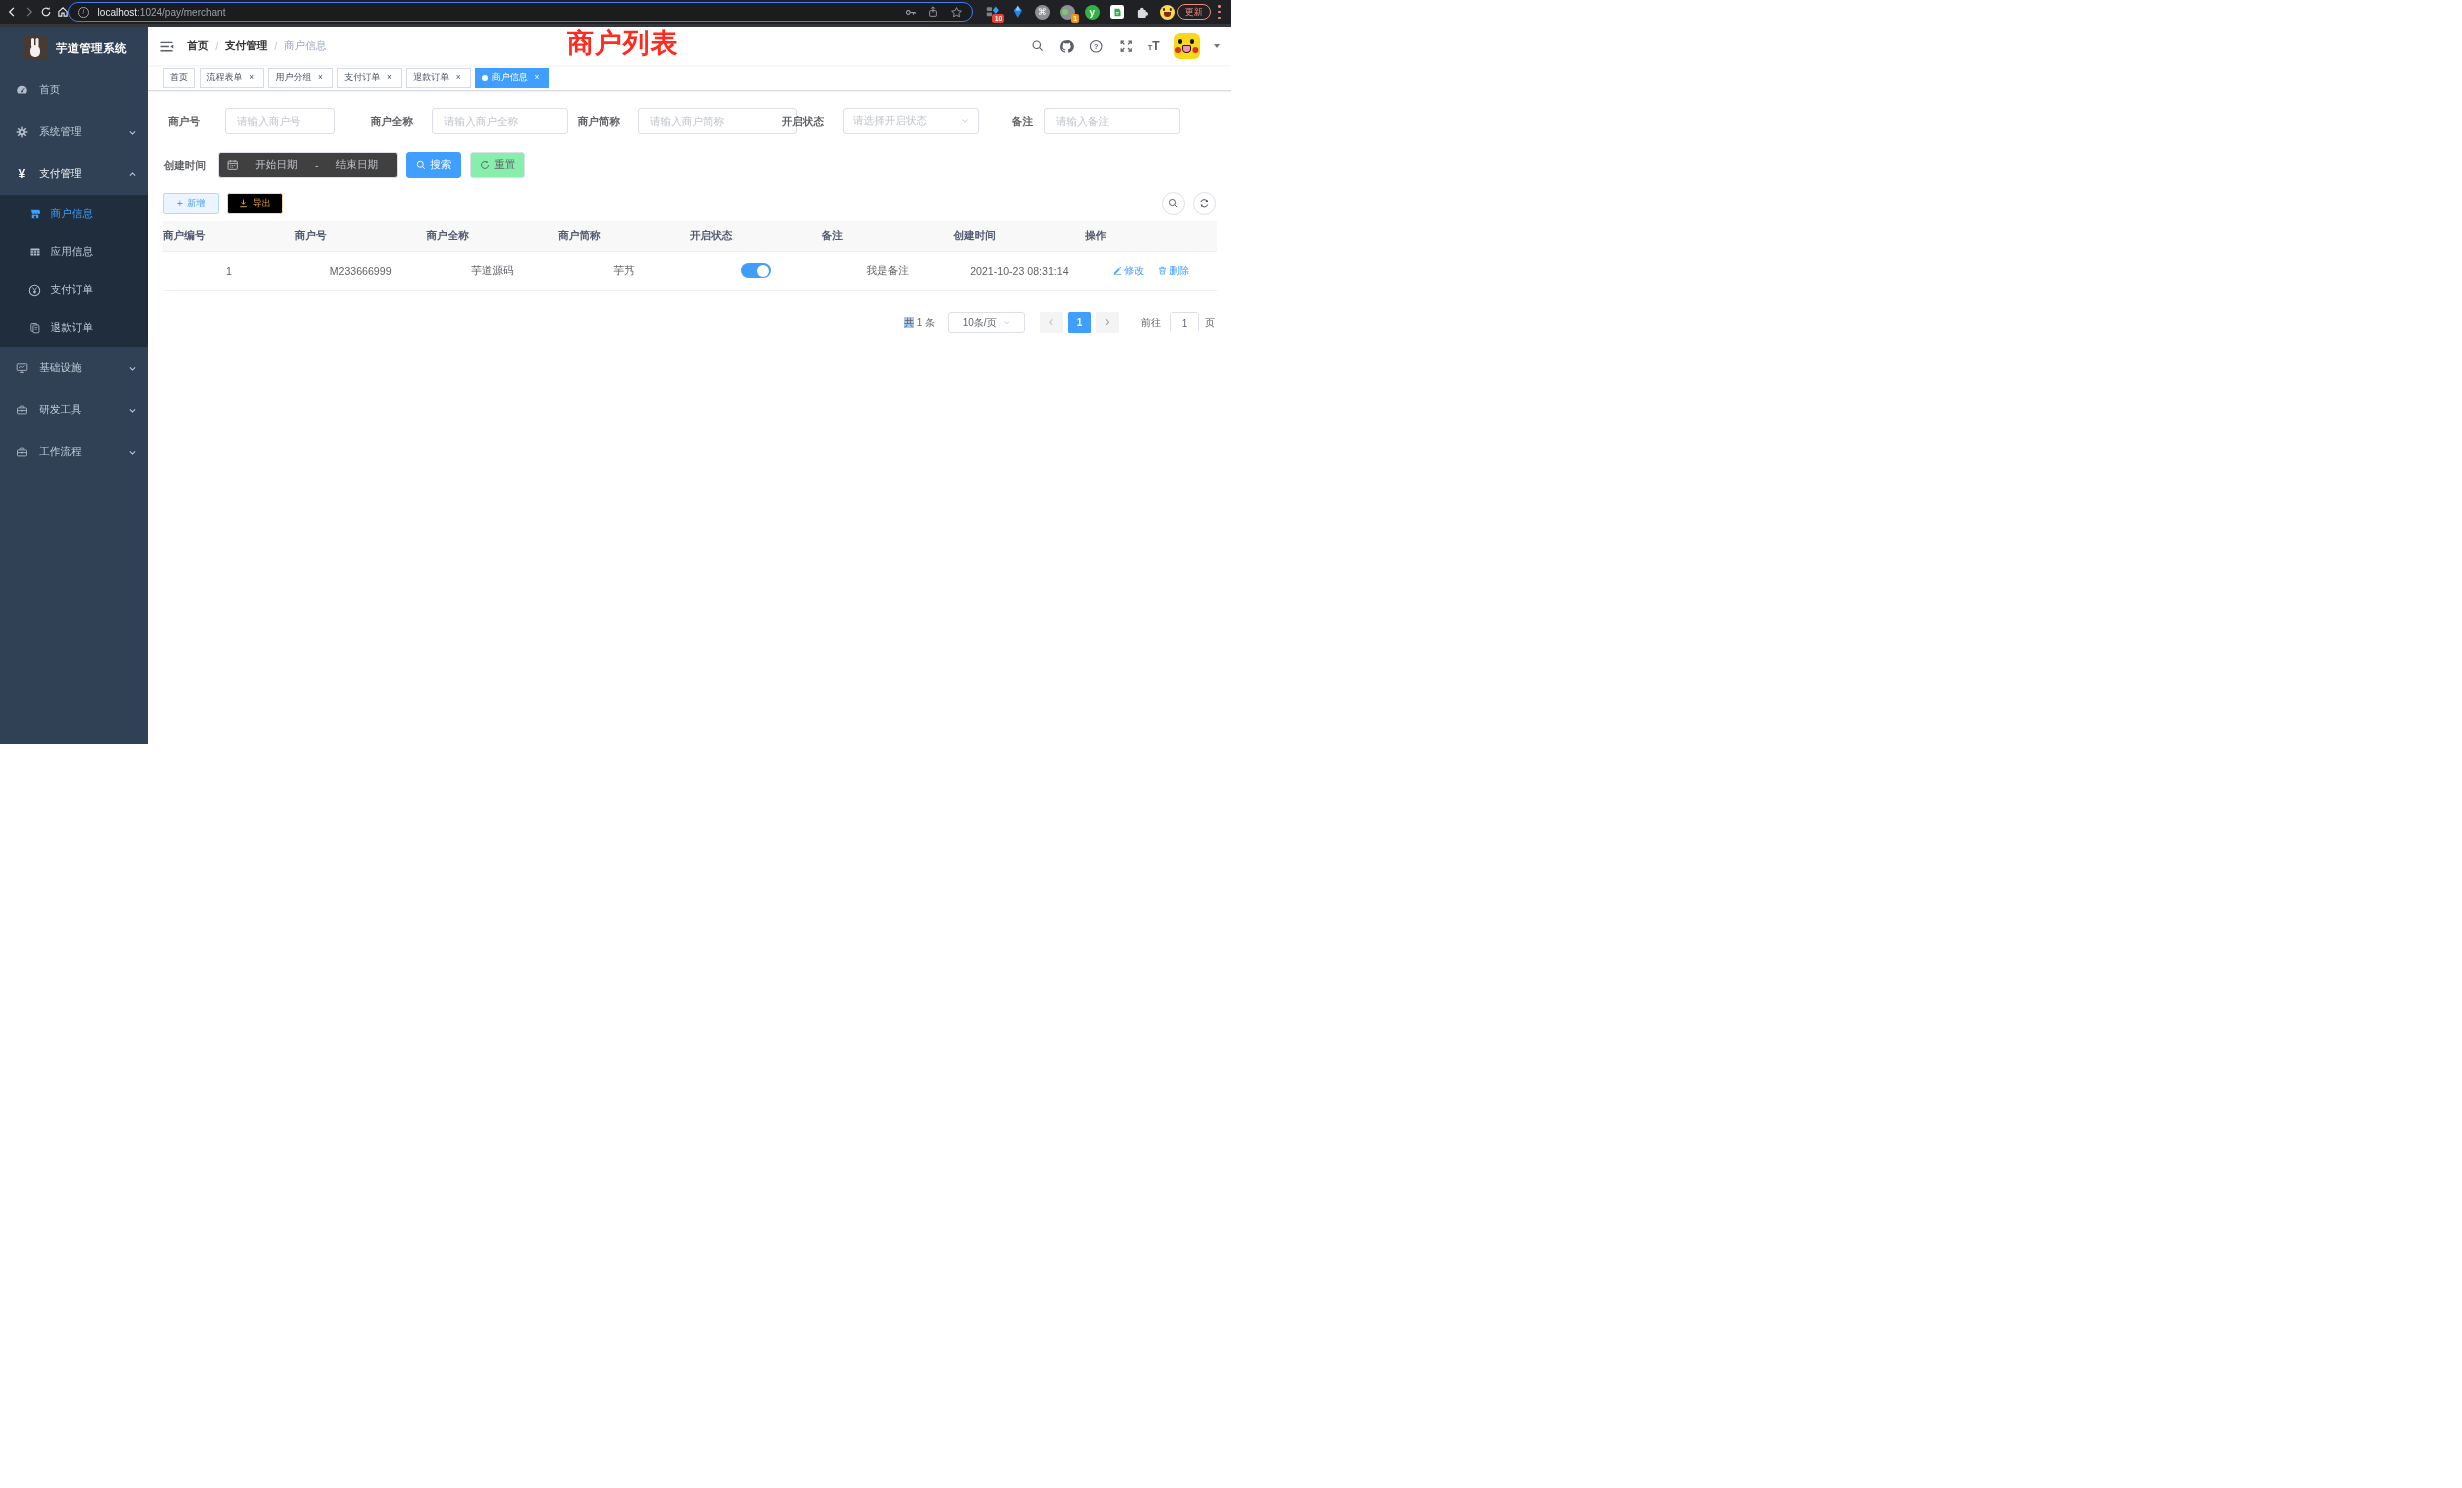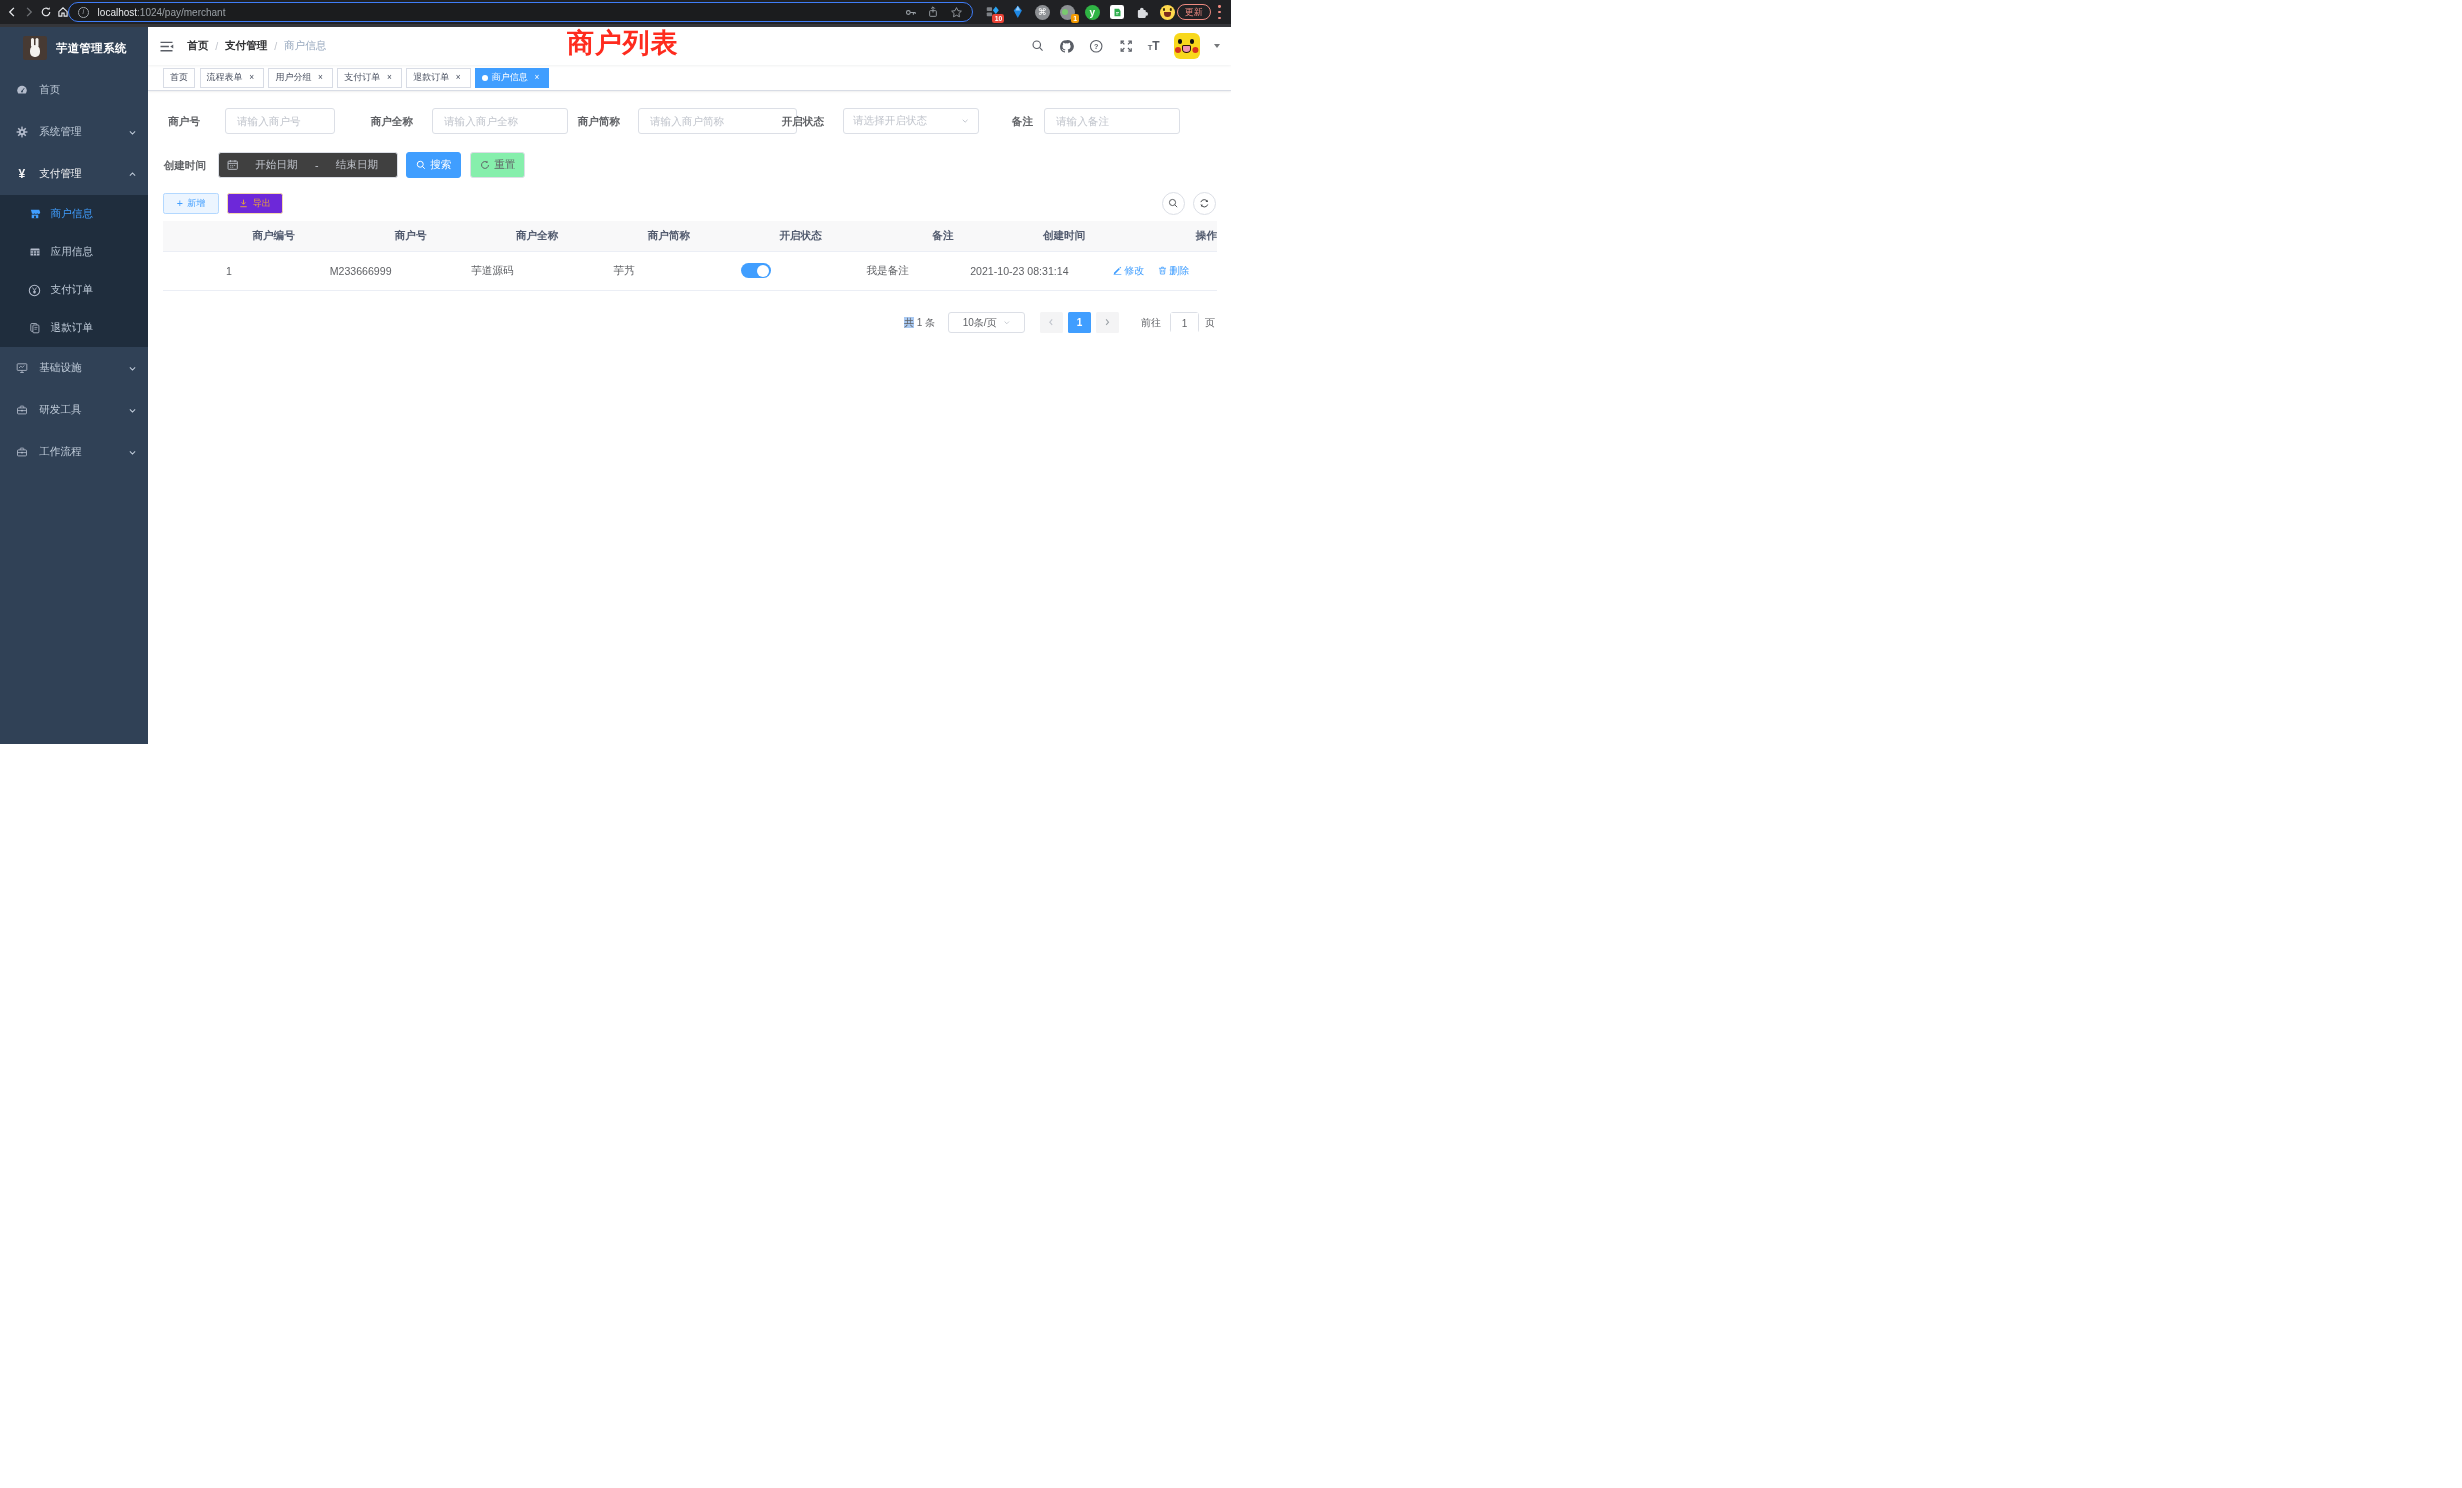--- a/index.html
+++ b/index.html
@@ -88,27 +88,27 @@
   .fselect .chev-s { margin-left:auto; color:#c0c4cc; display:flex; }
   .fselect .ph { color:#c0c4cc; font-size:10.6px; flex:1; }
   .date-range { position:absolute; height:26px; border:0.8px solid #dcdfe6; border-radius:3px; background:#404040; display:flex; align-items:center; padding:0 7.6px; gap:6px; }
   .date-range .dph { color:#c0c4cc; font-size:10.6px; text-align:center; flex:1; }
   .date-range .dsep { color:#c0c4cc; font-size:10.6px; }
   .btn { position:absolute; height:26px; border-radius:3px; font-size:10.6px; display:flex; align-items:center; justify-content:center; gap:4.5px; cursor:pointer; border:0.8px solid transparent; }
   .btn-primary { background:#409eff; color:#fff; border-color:#409eff; }
   .btn-plain { background:#86efac; color:#606266; border-color:#dcdfe6; }
   .btn-sm { height:21px; font-size:9px; border-radius:2.3px; }
   .btn-primary-plain { background:#ecf5ff; color:#409eff; border-color:#b3d8ff; }
-  .btn-warning-plain { background:#6d28d9; color:#e6a23c; border-color:#f5dab1; }
+  .btn-warning-plain { background:#000000; color:#e6a23c; border-color:#f5dab1; }
   .circle-btn { position:absolute; width:23px; height:23px; border-radius:50%; border:0.8px solid #dcdfe6; background:#fff;
     display:flex; align-items:center; justify-content:center; color:#46494d; cursor:pointer; }
   
   .table-wrap { position:absolute; left:163px; top:221px; width:1054px; }
   table { width:100%; border-collapse:collapse; table-layout:fixed; }
-  thead th { height:30px; background:#f8f8f9; color:#515a6e; font-size:10.6px; font-weight:700; text-align:right;
+  thead th { height:30px; background:#f8f8f9; color:#515a6e; font-size:10.6px; font-weight:700; text-align:left;
     border-bottom:0.8px solid #ebeef5; padding:0; }
   tbody td { height:39px; color:#606266; font-size:10.6px; text-align:center; border-bottom:0.8px solid #ebeef5; padding:0; }
   .switch { display:inline-block; width:30px; height:15px; border-radius:7.6px; background:#409eff; position:relative; cursor:pointer; vertical-align:middle; }
   .switch::after { content:""; position:absolute; right:1.5px; top:1.5px; width:12px; height:12px; border-radius:50%; background:#fff; }
   .act-link { color:#409eff; font-size:10px; cursor:pointer; display:inline-flex; align-items:center; gap:2.3px; }
   .act-link + .act-link { margin-left:10.6px; }
   
   .pg { position:absolute; top:312px; height:21px; font-size:10px; color:#606266; }
   .pg-total { left:904px; line-height:21px; }
   .hl { background:#a9c9f2; }

